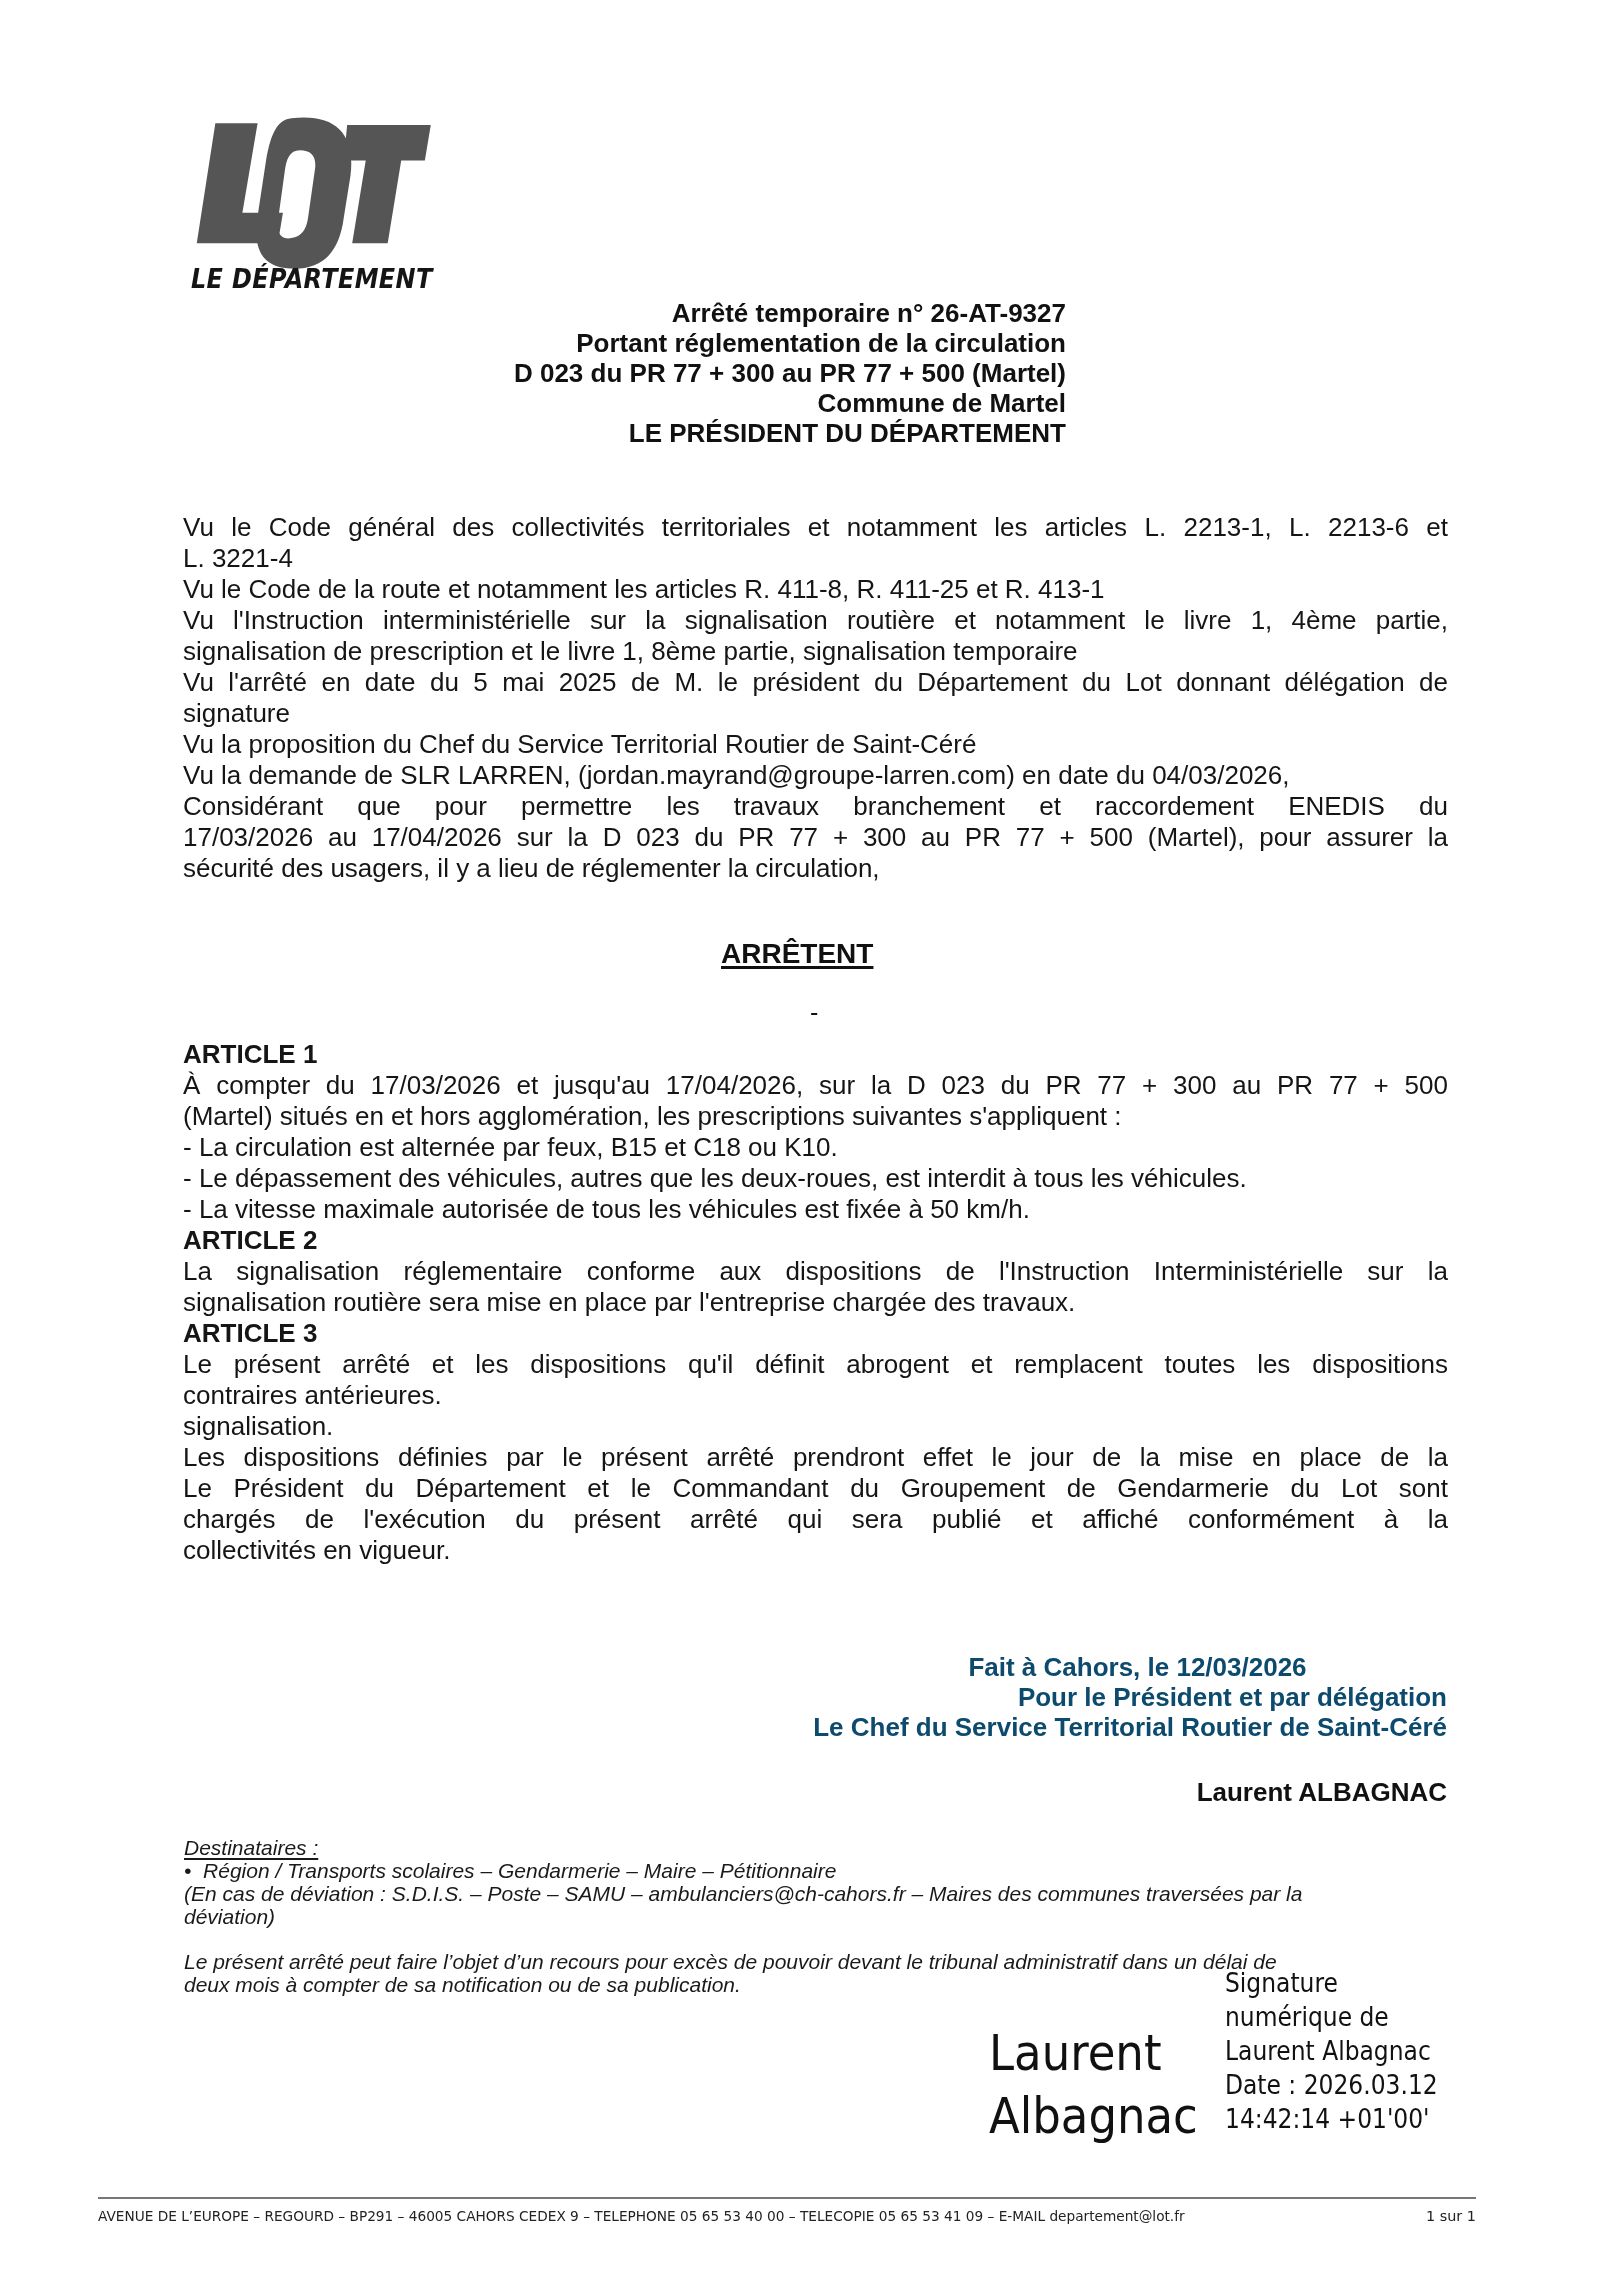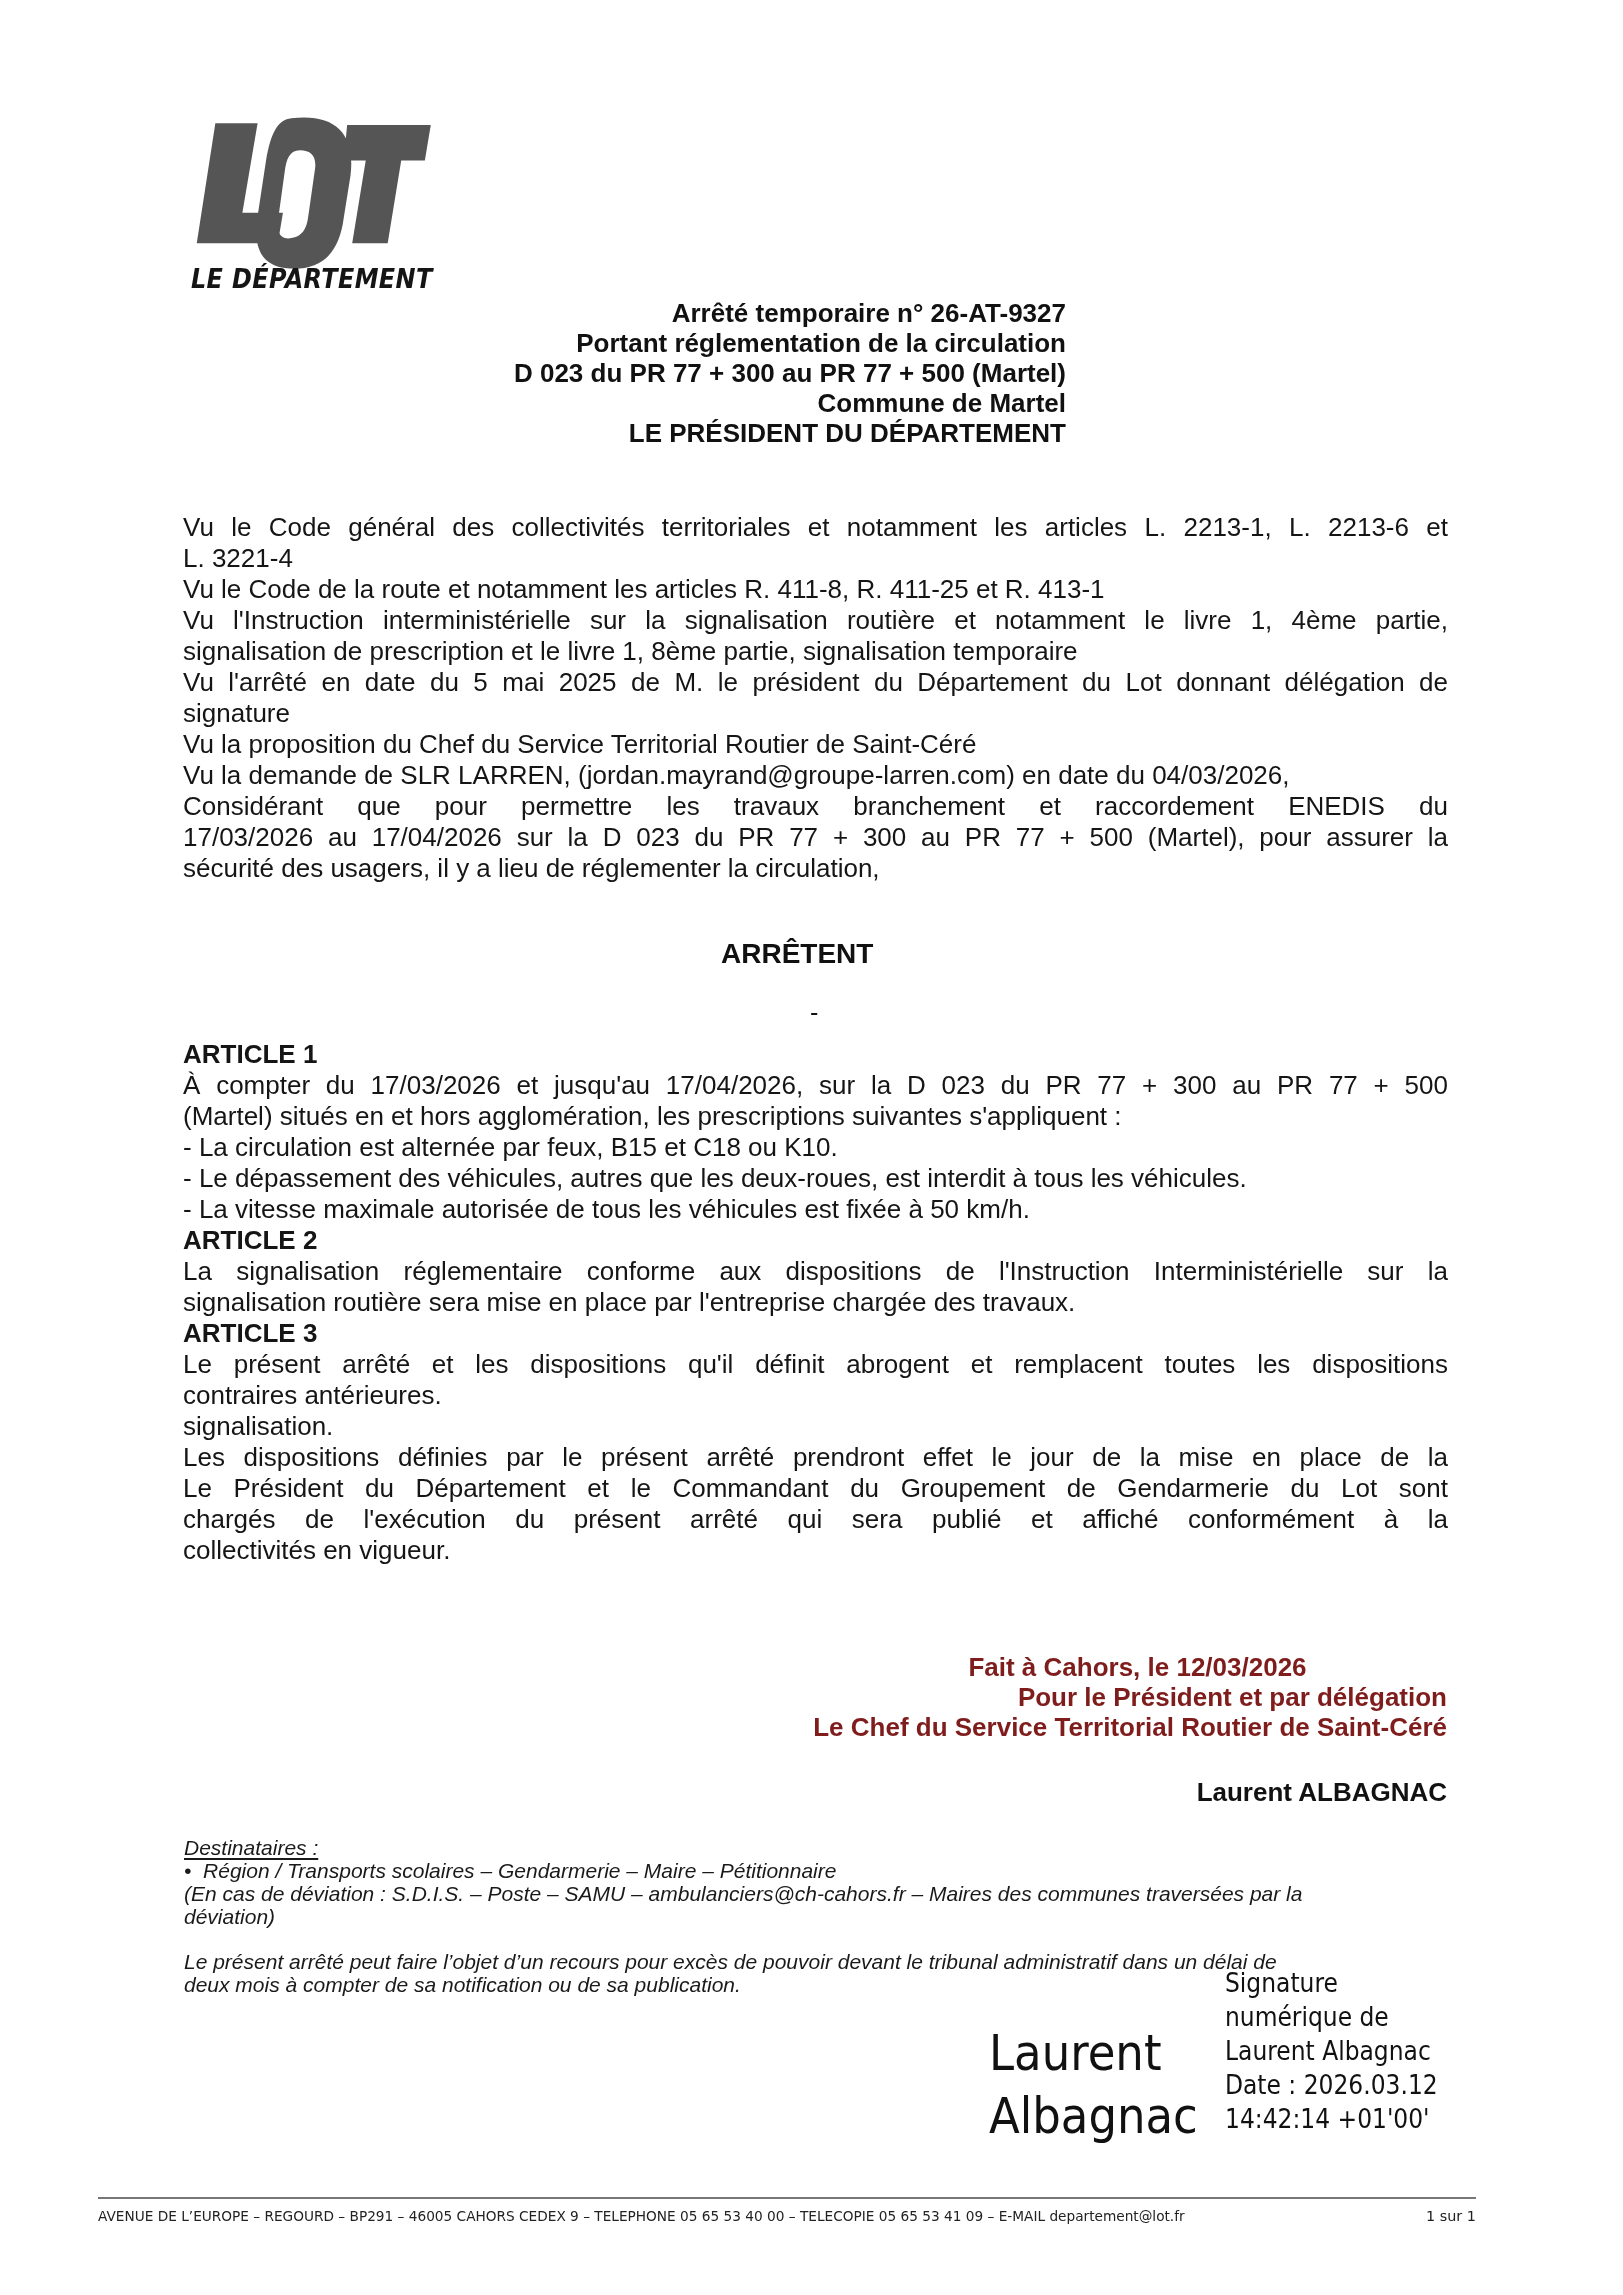--- a/index.html
+++ b/index.html
@@ -14,26 +14,26 @@
     #title-block { left: 440px; top: 298px; width: 626px; text-align: right; font-weight: bold; font-size: 26px; line-height: 30px; color: #111; }
     #title-block div { white-space: nowrap; }
 
     
     .body-text { left: 183px; width: 1265px; font-size: 26px; line-height: 31px; color: #151515; }
     .line { white-space: nowrap; display: block; }
     .just { text-align: justify; text-align-last: justify; display: block; white-space: normal; }
     .bold { font-weight: bold; }
 
     #considerants { top: 512px; }
-    #arretent { left: 721px; top: 938px; font-weight: bold; font-size: 28px; text-decoration-thickness: 2.5px; text-underline-offset: 3.4px; color: #111; }
+    #arretent { left: 721px; top: 938px; font-weight: bold; font-size: 28px; text-decoration: underline; text-decoration-thickness: 2.5px; text-underline-offset: 3.4px; color: #111; }
     #dash { left: 810px; top: 998px; font-size: 25px; }
     #articles { top: 1023px; margin-top: 16px; }
 
     
-    #sign-block { left: 727px; top: 1652px; width: 720px; text-align: right; font-weight: bold; font-size: 26px; line-height: 30px; color: #7f1d1d; }
+    #sign-block { left: 727px; top: 1652px; width: 720px; text-align: right; font-weight: bold; font-size: 26px; line-height: 30px; color: #0c4a6e; }
     #sign-block .fait { text-align: center; padding-left: 101px; display: block; }
     #signer-name { left: 727px; top: 1777px; width: 720px; text-align: right; font-weight: bold; font-size: 26px; color: #111; }
 
     
     #dest { left: 184px; top: 1836px; width: 1265px; font-style: italic; font-size: 21px; line-height: 23px; color: #1a1a1a; }
     #dest .title { text-decoration: underline; text-underline-offset: 2.5px; }
     #recours { left: 184px; top: 1950px; width: 1265px; font-style: italic; font-size: 21px; line-height: 23px; color: #1a1a1a; }
 
     
     #dsig-name { left: 989px; top: 2022px; font-family: "DejaVu Sans", sans-serif; font-size: 50px; line-height: 63px; color: #111; transform: scaleX(0.9); transform-origin: left top; }

